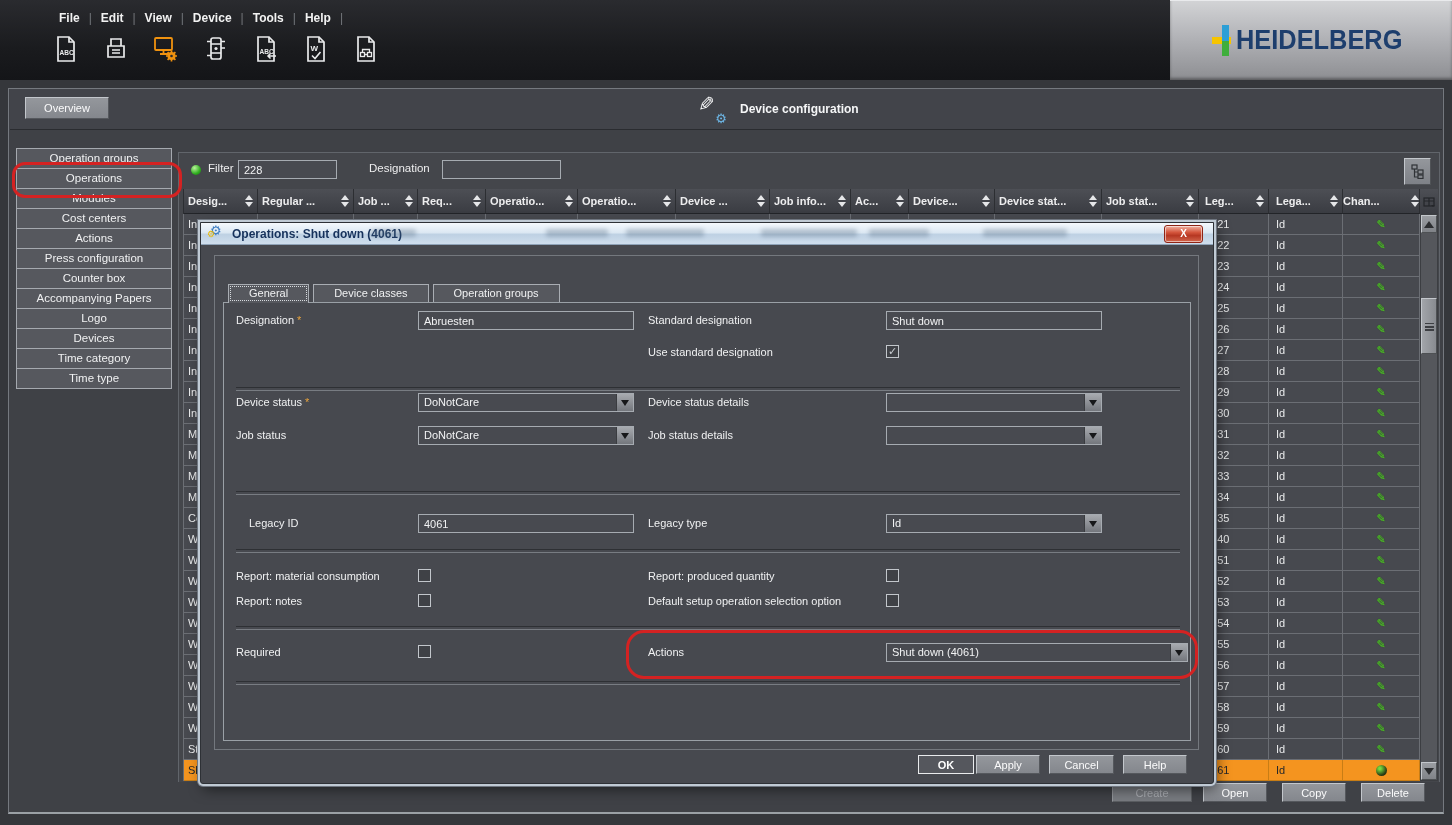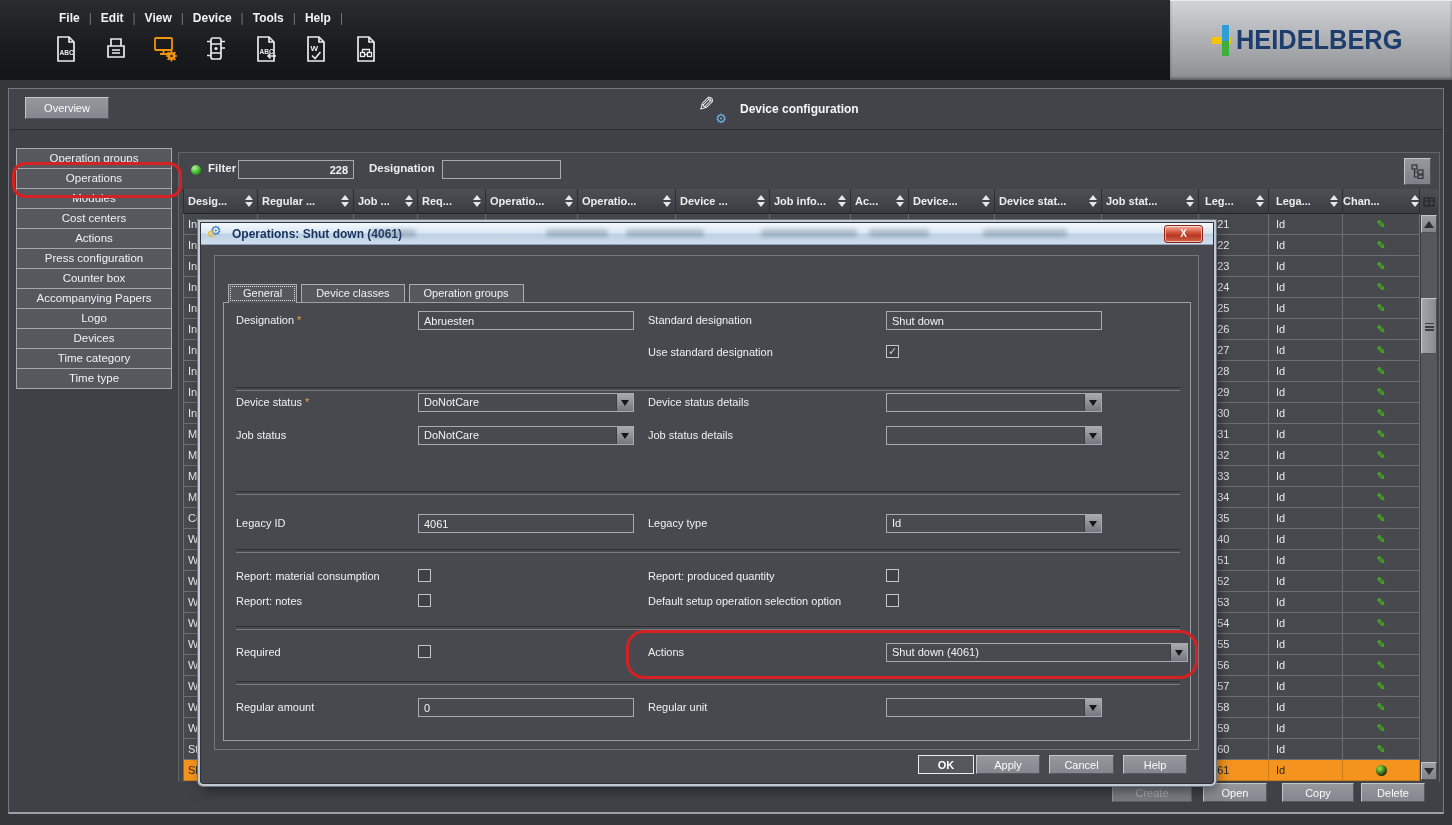--- a/index.html
+++ b/index.html
@@ -40,27 +40,27 @@
   .devcfg-icon .gear{position:absolute;right:1px;bottom:0px;font-size:13px;color:#6cb5e4;}
   .devcfg-title{font-size:12px;font-weight:bold;color:#f5f6f7;}
   
   .sidebar{position:absolute;left:16px;top:148px;width:156px;z-index:2;}
   .side-item{height:20px;line-height:19px;text-align:center;background:#56585e;color:#f0f1f2;
              border:1px solid #a5a9af;border-top-width:0;font-size:11.5px;cursor:pointer;box-sizing:border-box;}
   .side-item:first-child{border-top-width:1px;height:21px;}
   
   .table-panel{position:absolute;left:178px;top:152px;width:1262px;height:630px;background:#44464b;
                border:1px solid #61656b;border-bottom:none;box-sizing:border-box;z-index:2;}
-  .filter-row{position:absolute;left:0;top:0;width:100%;height:34px;font-weight:bold;}
+  .filter-row{position:absolute;left:0;top:0;width:100%;height:34px;}
   .led{position:absolute;left:12px;top:12px;width:10px;height:10px;border-radius:50%;
        background:radial-gradient(circle at 35% 30%,#b9f39b,#2fae1f 60%,#1a6f10);}
   .filter-label{position:absolute;left:29px;top:9px;font-size:11.5px;}
   .inp{background:#484a50;border:1px solid #a6abb1;height:19px;line-height:18px;
        padding:0 5px;color:#f2f3f4;box-sizing:border-box;overflow:hidden;white-space:nowrap;}
-  .filter-input{position:absolute;left:59px;top:7px;width:116px;text-align:right;}
+  .filter-input{position:absolute;left:59px;top:7px;width:99px;}
   .desig-label{position:absolute;left:190px;top:9px;font-size:11.5px;}
   .desig-input{position:absolute;left:263px;top:7px;width:119px;}
   .tree-btn{position:absolute;left:1225px;top:5px;width:25px;height:25px;
             background:linear-gradient(180deg,#94979c,#7e8187);border:1px solid #c3c7cc;
             border-right-color:#505357;border-bottom-color:#505357;display:flex;align-items:center;justify-content:center;}
   .thead{position:absolute;left:4px;top:36px;display:flex;height:25px;border-left:1px solid #2c2e32;}
   .th{display:flex;align-items:center;justify-content:space-between;padding:0 4px;box-sizing:border-box;
       background:linear-gradient(180deg,#4d4f55,#3a3c42);border-right:1px solid #2c2e32;
       border-bottom:1px solid #222428;font-weight:bold;font-size:11px;white-space:nowrap;overflow:hidden;cursor:pointer;}
   .sort{display:flex;flex-direction:column;gap:2px;margin-left:3px;flex:none;}
@@ -110,21 +110,21 @@
   .dlg-ico .g2{position:absolute;left:-1px;top:3px;font-style:normal;font-size:9px;color:#e9b800;}
   .dlg-title-text{color:#16325c;font-weight:bold;font-size:12px;margin-left:6px;}
   .ghost{position:absolute;top:6px;height:8px;background:#51677e;opacity:.32;filter:blur(2px);border-radius:2px;}
   .dlg-close{position:absolute;right:10px;top:2px;width:37px;height:16px;border-radius:3px;
              background:linear-gradient(180deg,#f0b4a4 0%,#d4553c 40%,#b63722 60%,#d2664d 100%);
              border:1px solid #8f2415;box-shadow:inset 0 0 0 1px rgba(255,255,255,.55);
              color:#fff;font-weight:bold;font-size:10px;text-align:center;line-height:15px;cursor:pointer;}
   .dlg-innerframe{position:absolute;left:13px;top:32px;width:985px;height:495px;border:1px solid #74787e;box-sizing:border-box;}
   .tabs{position:absolute;left:27px;top:61px;display:flex;height:18px;z-index:2;}
   .tab{background:#56585e;border:1px solid #a9adb3;border-bottom:none;color:#f0f1f2;
-       padding:0 14px;line-height:17px;font-size:11px;cursor:pointer;box-sizing:border-box;margin-right:4px;}
+       padding:0 20px;line-height:17px;font-size:11px;cursor:pointer;box-sizing:border-box;margin-right:4px;}
   .tab.active{outline:1px dotted #d6dade;outline-offset:-3px;height:19px;}
   .dlg-panel{position:absolute;left:22px;top:79px;width:968px;height:439px;border:1px solid #9aa0a6;
              box-sizing:border-box;background:#47494f;}
   .frow{position:absolute;left:0;width:100%;height:19px;}
   .lbl{position:absolute;top:3px;font-size:11px;color:#f0f1f2;white-space:nowrap;}
   .req{font-style:normal;color:#e8a33d;margin-left:3px;}
   .fld{position:absolute;top:0;}
   .f1{left:194px;width:216px;}
   .f2{left:662px;width:216px;}
   .fa{left:662px;width:302px;}
@@ -858,21 +858,21 @@
         </div>
       <div class="sc-btn sc-down">
           <i class="tri-down"></i>
         </div>
     </div>
   </div>
 
   <div id="footer-buttons">
       <div class="btn footer-btn disabled" style="left: 1112px; top: 783px; width: 80px;">Create</div>
       <div class="btn footer-btn" style="left: 1203px; top: 783px; width: 64px; text-align: center;">Open</div>
-      <div class="btn footer-btn" style="left: 1282px; top: 783px; width: 72px;">Copy</div>
+      <div class="btn footer-btn" style="left: 1282px; top: 783px; width: 64px;">Copy</div>
       <div class="btn footer-btn" style="left: 1361px; top: 783px; width: 64px;">Delete</div>
     </div>
 
   <div class="dialog">
     <div class="dlg-title">
       <span class="dlg-ico">
           <i class="g1">⚙</i>
           <i class="g2">⚙</i>
         </span>
       <span class="dlg-title-text">Operations: Shut down (4061)</span>
@@ -936,21 +936,21 @@
             <span class="val"></span>
             <span class="dd-btn">
               <i></i>
             </span>
           </div>
       </div>
 
       <div class="hline" style="top:188px"></div>
 
       <div class="frow" style="top:211px">
-        <span class="lbl" style="left:12px">Legacy ID</span>
+        <span class="lbl" style="left:25px">Legacy ID</span>
         <div class="inp fld f1"><span>4061</span></div>
         <span class="lbl" style="left:424px">Legacy type</span>
         <div class="dd fld f2">
             <span class="val">Id</span>
             <span class="dd-btn">
               <i></i>
             </span>
           </div>
       </div>
       <div class="hline" style="top:246px"></div>
@@ -976,31 +976,20 @@
         <span class="lbl" style="left:424px">Actions</span>
         <div class="dd fld fa">
             <span class="val">Shut down (4061)</span>
             <span class="dd-btn">
               <i></i>
             </span>
           </div>
       </div>
       <div class="hline" style="top:378px"></div>
 
-      <div class="frow" style="top:395px">
-        <span class="lbl" style="left:12px">Regular amount</span>
-        <div class="inp fld f1"><span>0</span></div>
-        <span class="lbl" style="left:424px">Regular unit</span>
-        <div class="dd fld f2">
-            <span class="val"></span>
-            <span class="dd-btn">
-              <i></i>
-            </span>
-          </div>
-      </div>
     </div>
 
     <div class="dlg-btns">
       <div class="btn dlg-btn default" style="left:717px;width:56px">OK</div>
       <div class="btn dlg-btn" style="left:775px;width:64px">Apply</div>
       <div class="btn dlg-btn" style="left:848px;width:65px">Cancel</div>
       <div class="btn dlg-btn" style="left:922px;width:64px">Help</div>
     </div>
   </div>
 

